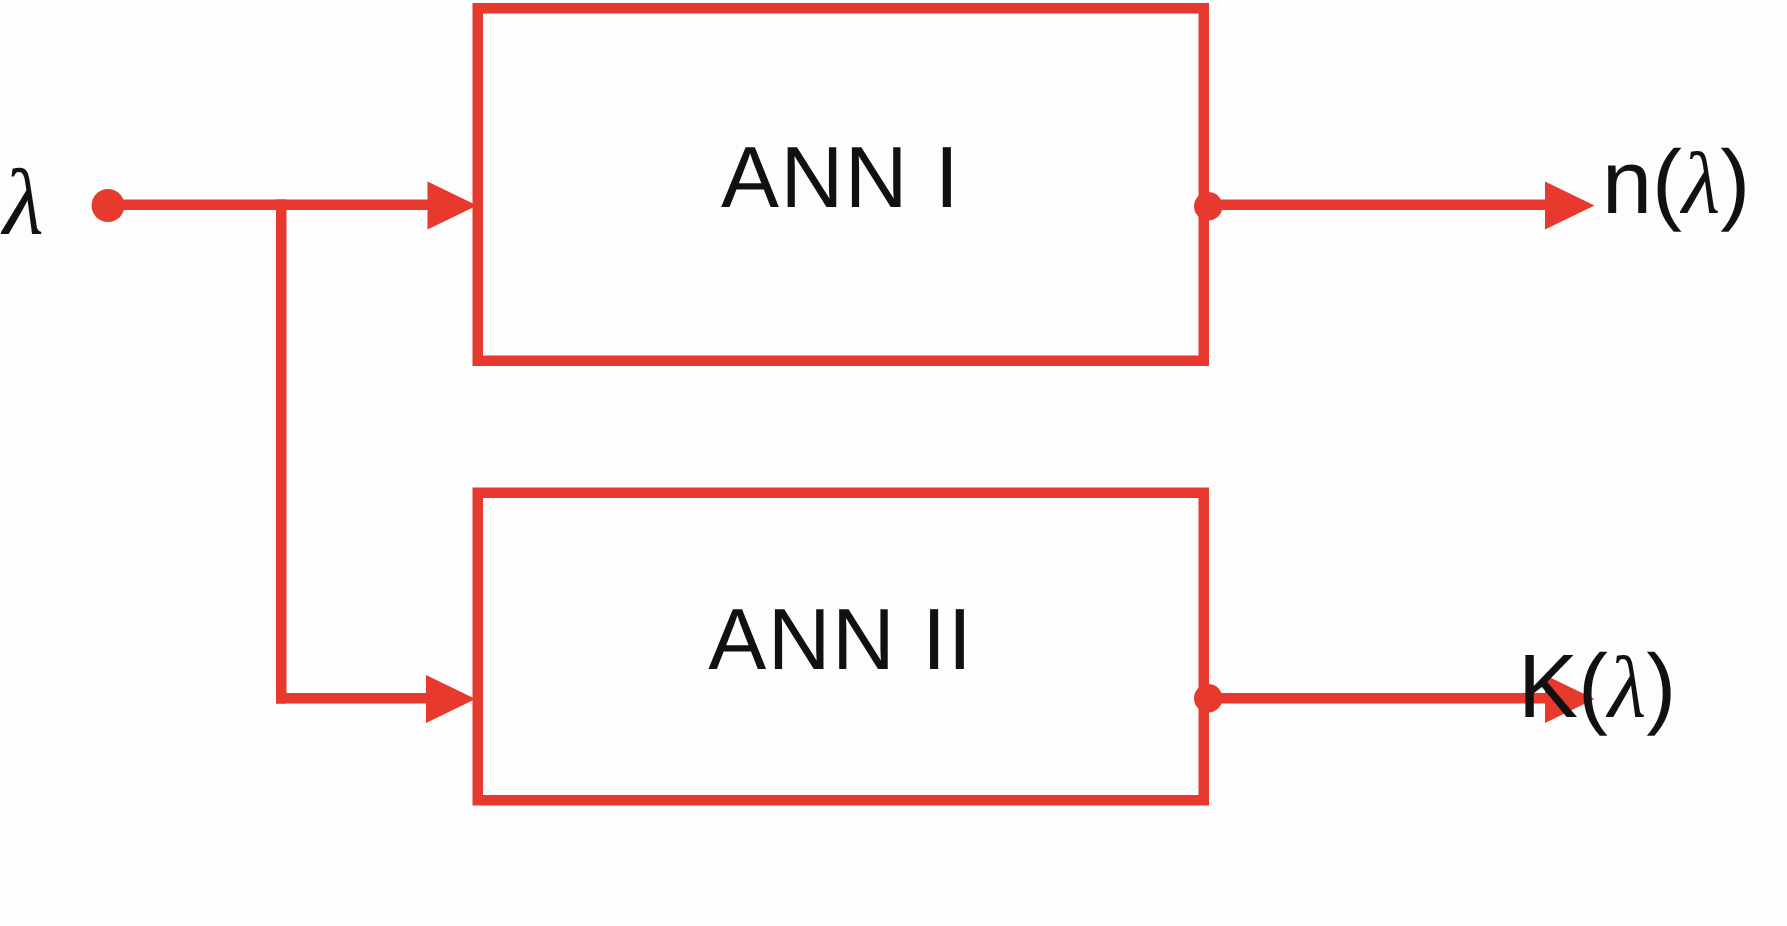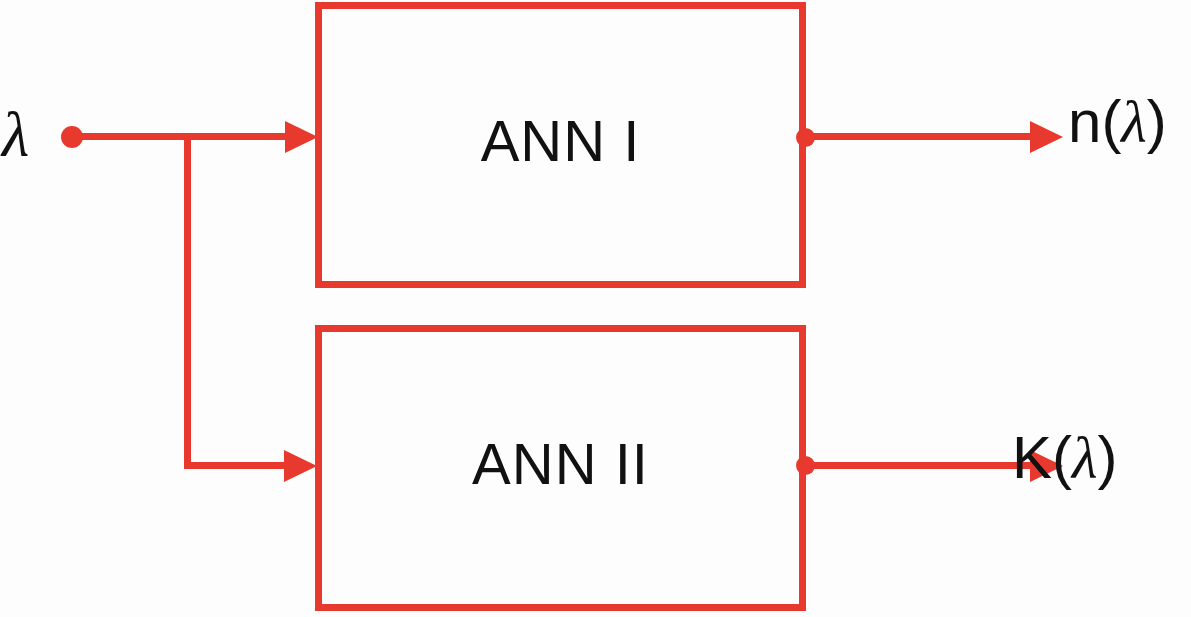--- a/index.html
+++ b/index.html
@@ -21,22 +21,22 @@
   
   .block{
     position:absolute;
     box-sizing:border-box;
     border:7px solid var(--accent-red,#e8392e);
     background:transparent;
     display:flex;
     align-items:center;
     justify-content:center;
   }
-  .block-ann1{left:315px;top:2px;width:491px;height:286px;}
-  .block-ann2{left:315px;top:325px;width:491px;height:286px;}
+  .block-ann1{left:315px;top:2px;width:491px;height:242px;}
+  .block-ann2{left:315px;top:325px;width:491px;height:212px;}
   .block-label{
     font-size:58px;
     color:var(--text-black,#111);
     letter-spacing:1px;
     line-height:1;
     transform:translateY(-4px);
   }
 
   
   .hline,.vline{position:absolute;background:var(--accent-red,#e8392e);}

